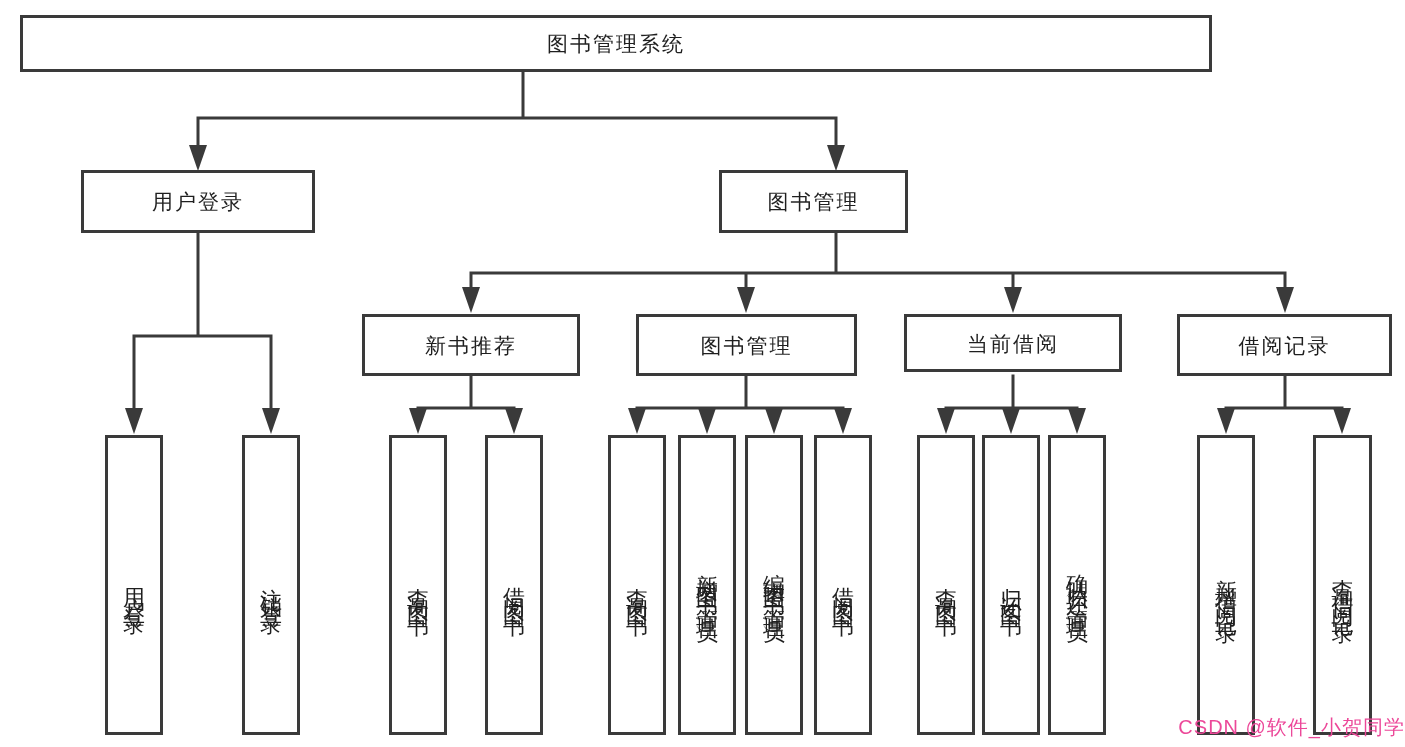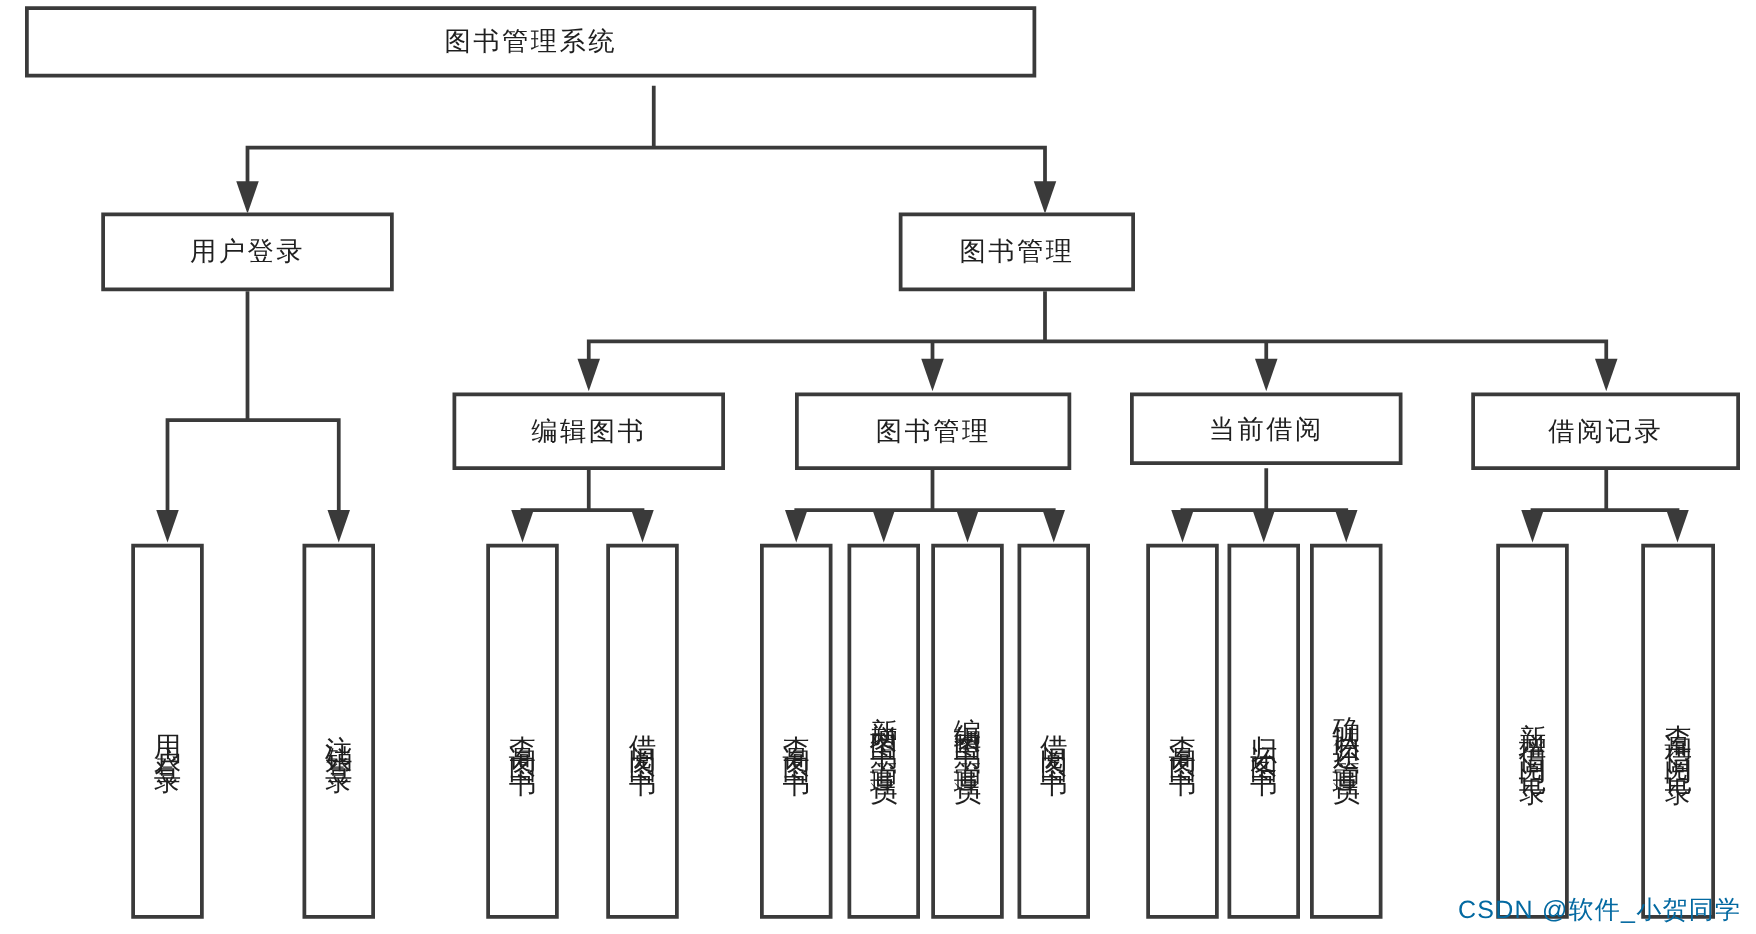--- a/index.html
+++ b/index.html
@@ -46,25 +46,25 @@
     letter-spacing: 9px;
     line-height: 1;
     padding-top: 6px;
   }
   .vbox.long {
     letter-spacing: 7px;
     padding-top: 4px;
   }
   .watermark {
     position: absolute;
-    right: 12px;
+    right: 0;
     bottom: 6px;
     font-size: 20px;
     letter-spacing: 1px;
-    color: #0369a1;
+    color: #ec4899;
     z-index: 5;
     white-space: nowrap;
   }
 </style>
 </head>
 <body>
 
 <div class="canvas">
 
   <svg class="connectors" viewBox="0 0 1405 747" xmlns="http://www.w3.org/2000/svg">
@@ -100,26 +100,26 @@
       <polygon points="765,408 783,408 774,434"></polygon>
       <polygon points="834,408 852,408 843,434"></polygon>
       <polygon points="937,408 955,408 946,434"></polygon>
       <polygon points="1002,408 1020,408 1011,434"></polygon>
       <polygon points="1068,408 1086,408 1077,434"></polygon>
       <polygon points="1217,408 1235,408 1226,434"></polygon>
       <polygon points="1333,408 1351,408 1342,434"></polygon>
     </g>
   </svg>
 
-  <div class="node hbox" style="left:20px; top:5px; width:809px; height:57px;">图书管理系统</div>
+  <div class="node hbox" style="left:20px; top:15px; width:1192px; height:57px;">图书管理系统</div>
 
   <div class="node hbox" style="left:81px; top:170px; width:234px; height:63px;">用户登录</div>
   <div class="node hbox" style="left:719px; top:170px; width:189px; height:63px;">图书管理</div>
 
-  <div class="node hbox" style="left:362px; top:314px; width:218px; height:62px;">编辑图书</div>
+  <div class="node hbox" style="left:362px; top:314px; width:218px; height:62px;">新书推荐</div>
   <div class="node hbox" style="left:636px; top:314px; width:221px; height:62px;">图书管理</div>
   <div class="node hbox" style="left:904px; top:314px; width:218px; height:58px;">当前借阅</div>
   <div class="node hbox" style="left:1177px; top:314px; width:215px; height:62px;">借阅记录</div>
 
   <div class="node vbox" style="left:105px; top:435px; width:58px; height:300px;">用户登录</div>
   <div class="node vbox" style="left:242px; top:435px; width:58px; height:300px;">注销登录</div>
 
   <div class="node vbox" style="left:389px; top:435px; width:58px; height:300px;">查询图书</div>
   <div class="node vbox" style="left:485px; top:435px; width:58px; height:300px;">借阅图书</div>
 

